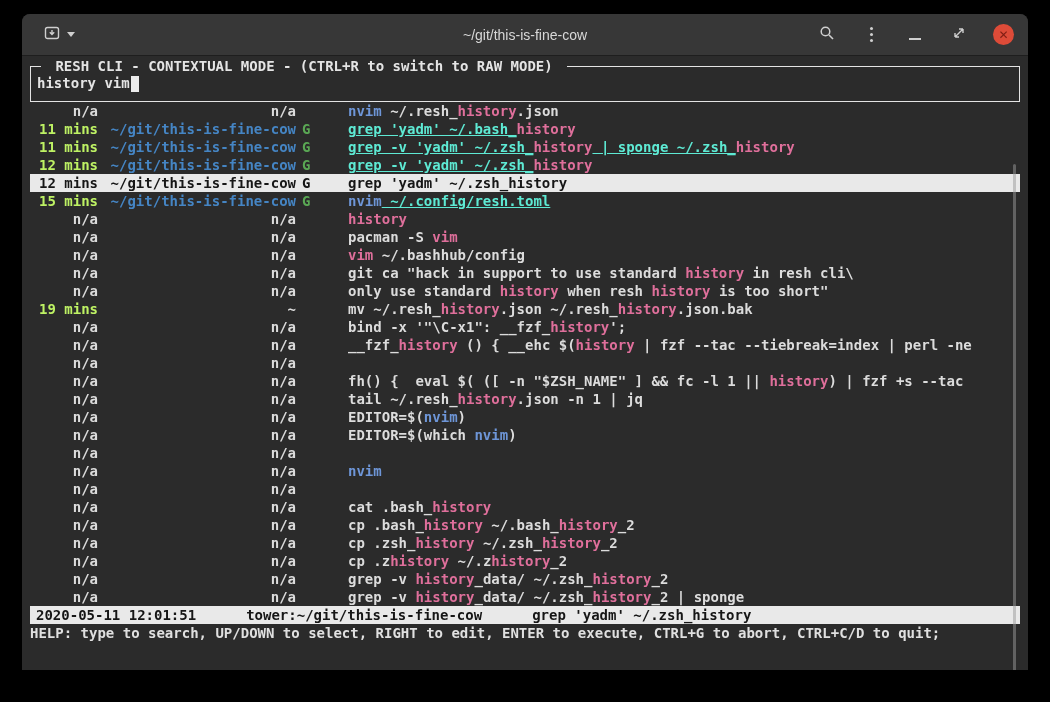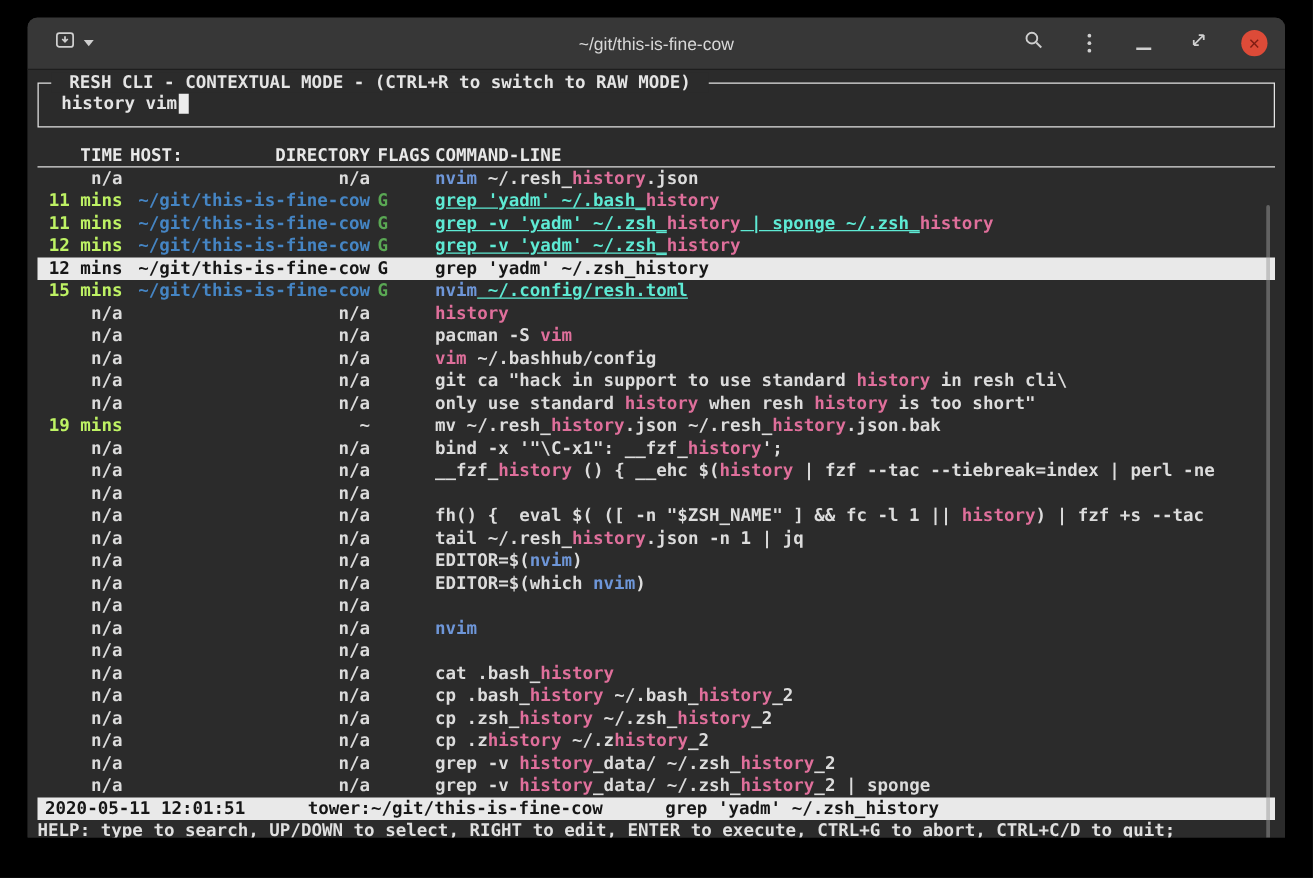--- a/index.html
+++ b/index.html
@@ -24,24 +24,24 @@
   .kebab { display:flex; flex-direction:column; gap:3px; }
   .kebab i { width:3px; height:3px; border-radius:50%; background:#cfcfcf; }
   .minimize-bar { width:12px; height:2px; background:#cfcfcf; margin-top:8px; }
   .close-btn { width:21px; height:21px; border-radius:50%; background:#dd4b38;
                display:flex; align-items:center; justify-content:center;
                color:#7e1d13; font-size:12px; font-weight:bold; }
 
   
   .term { flex:1; position:relative; padding:10px 8px 0 8px; background:#2b2b2b;
           font-size:14px; font-weight:bold; color:#dcdcdc; }
-  .searchbox { position:relative; border:1px solid #e4e4e4; height:36px; margin-bottom:14px; }
+  .searchbox { position:relative; border:1px solid #e4e4e4; height:36px; margin-bottom:0; }
   .searchbox .label { position:absolute; top:-9px; left:10px; background:#2b2b2b;
                       padding:0 6px; white-space:pre; color:#e4e4e4; }
-  .searchbox .query { position:absolute; left:18px; top:8px; white-space:pre; color:#e4e4e4;text-align:center; }
+  .searchbox .query { position:absolute; left:6px; top:8px; white-space:pre; color:#e4e4e4;text-align:center; }
   .cursor { display:inline-block; width:8px; height:16px; background:#ececec;
             vertical-align:middle; margin-left:1px; }
 
   .hdr,.row { display:flex; height:18px; line-height:18px; white-space:pre; padding-left:4px; }
   .hdr { border-bottom:1px solid #e0e0e0; color:#e8e8e8; }
   .col-time  { flex:0 0 64px; text-align:right; overflow:hidden; }
   .col-dir   { flex:0 0 192px; margin-left:6px; text-align:right; overflow:hidden; }
   .hd-dir    { flex:0 0 192px; margin-left:6px; display:flex; justify-content:space-between; }
   .col-flags { flex:0 0 42px; margin-left:6px; overflow:hidden; }
   .col-cmd   { flex:1 1 auto; margin-left:4px; overflow:hidden; }
@@ -115,26 +115,20 @@
     </div>
   </div>
 
   <div class="term">
 
     <div class="searchbox">
       <span class="label"> RESH CLI - CONTEXTUAL MODE - (CTRL+R to switch to RAW MODE) </span>
       <span class="query"><span>history vim</span><span class="cursor"></span></span>
     </div>
 
-    <div class="hdr">
-      <span class="col-time">TIME</span>
-      <span class="hd-dir"><span>HOST:</span><span>DIRECTORY</span></span>
-      <span class="col-flags">FLAGS</span>
-      <span class="col-cmd">COMMAND-LINE</span>
-    </div>
 
     <div>
         <div class="row"><span class="col-time c-w">n/a</span><span class="col-dir c-w">n/a</span><span class="col-flags c-green"></span><span class="col-cmd"><span class="c-v">nvim</span><span class="c-w"> ~/.resh_</span><span class="c-h">history</span><span class="c-w">.json</span></span></div>
         <div class="row"><span class="col-time c-yellow">11 mins</span><span class="col-dir c-host">~/git/this-is-fine-cow</span><span class="col-flags c-green">G</span><span class="col-cmd"><span class="c-c">grep 'yadm' ~/.bash_</span><span class="c-h">history</span></span></div>
         <div class="row"><span class="col-time c-yellow">11 mins</span><span class="col-dir c-host">~/git/this-is-fine-cow</span><span class="col-flags c-green">G</span><span class="col-cmd"><span class="c-c">grep -v 'yadm' ~/.zsh_</span><span class="c-h">history</span><span class="c-c"> | sponge ~/.zsh_</span><span class="c-h">history</span></span></div>
         <div class="row"><span class="col-time c-yellow">12 mins</span><span class="col-dir c-host">~/git/this-is-fine-cow</span><span class="col-flags c-green">G</span><span class="col-cmd"><span class="c-c">grep -v 'yadm' ~/.zsh_</span><span class="c-h">history</span></span></div>
         <div class="row selected"><span class="col-time c-yellow">12 mins</span><span class="col-dir c-host">~/git/this-is-fine-cow</span><span class="col-flags c-green">G</span><span class="col-cmd"><span class="c-w">grep 'yadm' ~/.zsh_history</span></span></div>
         <div class="row"><span class="col-time c-yellow">15 mins</span><span class="col-dir c-host">~/git/this-is-fine-cow</span><span class="col-flags c-green">G</span><span class="col-cmd"><span class="c-v">nvim</span><span class="c-c"> ~/.config/resh.toml</span></span></div>
         <div class="row"><span class="col-time c-w">n/a</span><span class="col-dir c-w">n/a</span><span class="col-flags c-green"></span><span class="col-cmd"><span class="c-h">history</span></span></div>
         <div class="row"><span class="col-time c-w">n/a</span><span class="col-dir c-w">n/a</span><span class="col-flags c-green"></span><span class="col-cmd"><span class="c-w">pacman -S </span><span class="c-h">vim</span></span></div>

